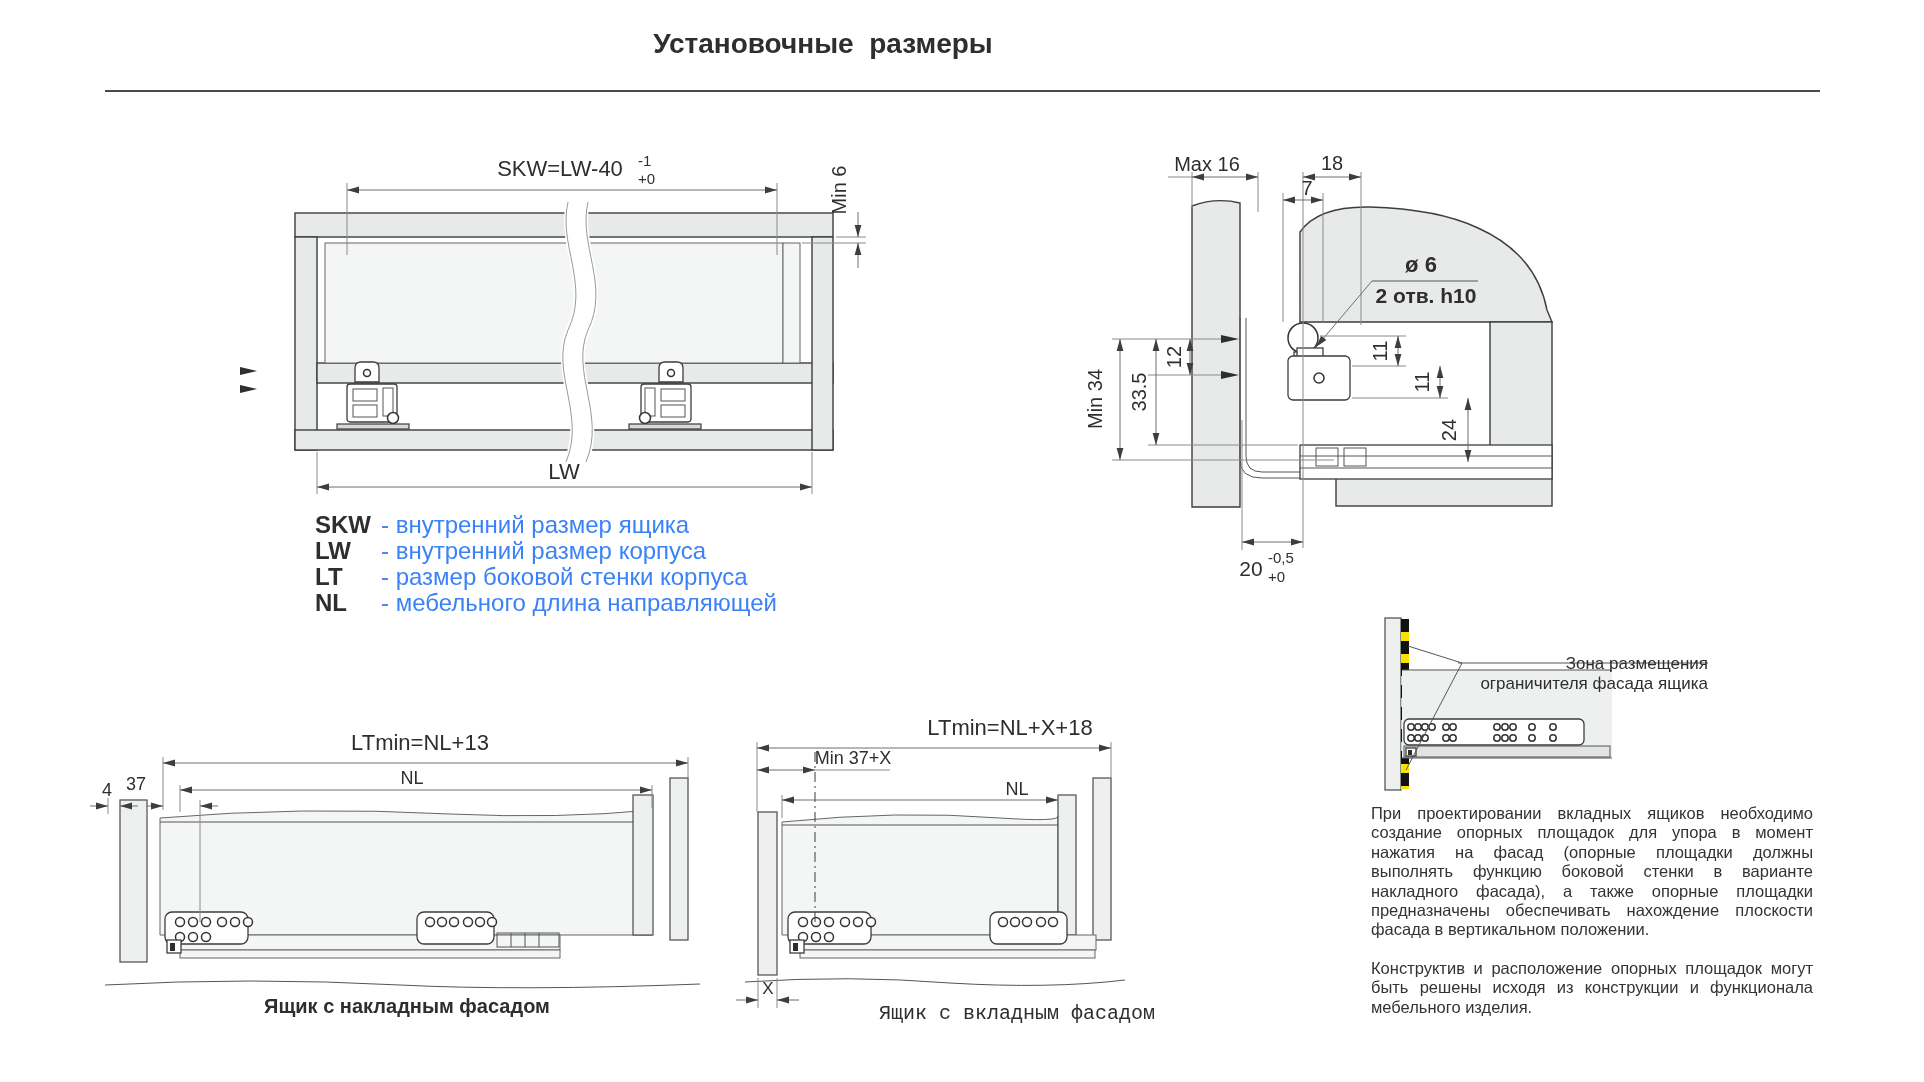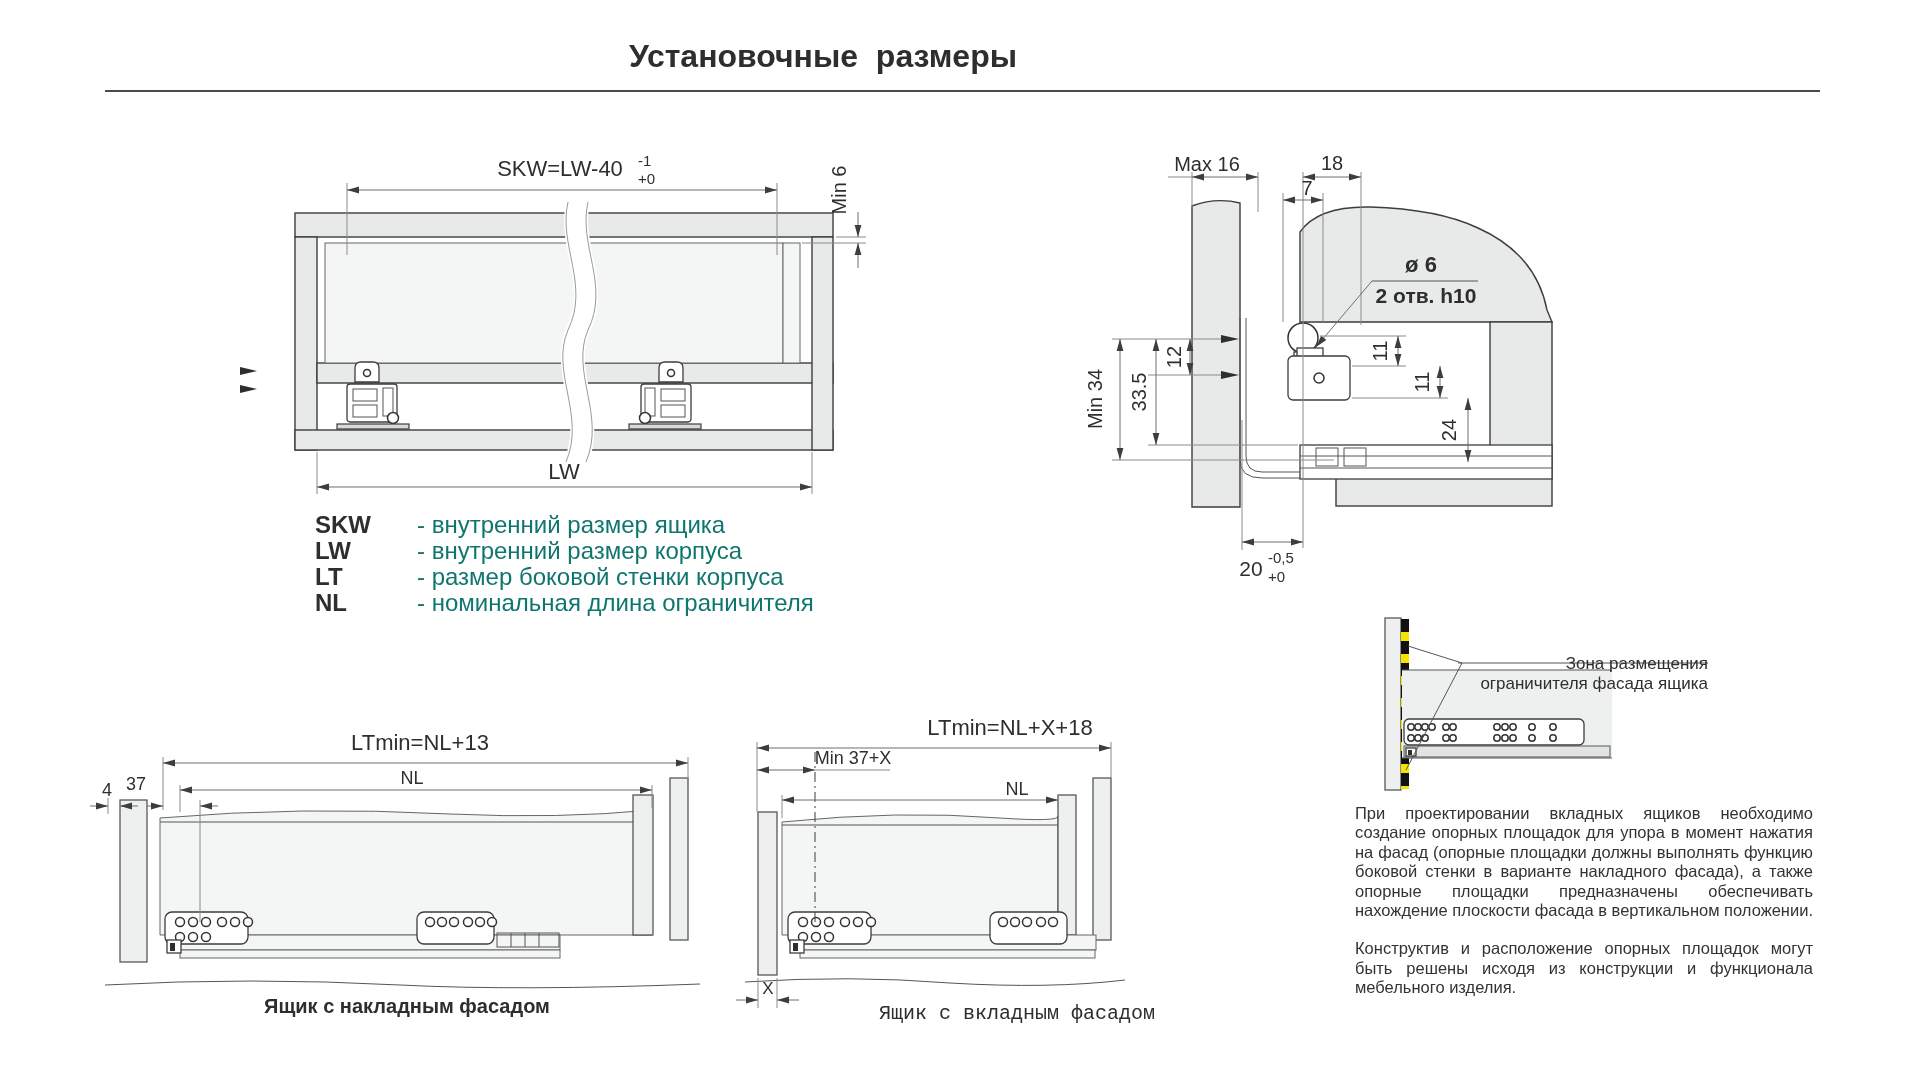--- a/index.html
+++ b/index.html
@@ -1,32 +1,32 @@
 <!DOCTYPE html>
 <html><head>
 <meta charset="utf-8">
 <style>
   html,body{margin:0;padding:0;background:#fff;}
   .page{position:relative;width:1924px;height:1082px;background:#fff;overflow:hidden;
         font-family:"Liberation Sans",sans-serif;color:#333;}
   .abs{position:absolute;}
-  .title{left:523px;top:38px;width:600px;text-align:center;font-size:32px;font-weight:bold;
+  .title{left:523px;top:28px;width:600px;text-align:center;font-size:28px;font-weight:bold;
          color:#2e2e2e;white-space:pre;}
   .rule{left:105px;top:90px;width:1715px;height:2px;background:#4a4a4a;}
   .legend{left:315px;top:512px;font-size:24px;}
   .legend-row{display:flex;line-height:26px;}
   .legend-term{width:66px;font-weight:bold;color:#2e2e2e;}
-  .legend-desc{color:#0f766e;margin-left:36px;}
+  .legend-desc{color:#3b82f6;}
   .caption{font-size:20px;text-align:center;color:#2e2e2e;width:320px;}
   .cap-left{left:247px;top:995px;font-weight:bold;}
   .cap-mid{left:857px;top:1002px;font-family:Liberation Mono, monospace;}
   .zone-label{left:1390px;top:618px;width:318px;text-align:right;font-size:17px;
               line-height:20px;color:#2e2e2e;margin-top:36px;}
   .notes{left:1355px;top:804px;width:458px;font-size:16.5px;line-height:19.4px;color:#333;}
-  .para{text-align:justify;margin:0 0 19px 0;}
+  .para{text-align:justify;margin:0 0 19px 16px;}
   svg{position:absolute;left:0;top:0;}
   svg text{font-family:"Liberation Sans",sans-serif;fill:#2e2e2e;}
   .t15{font-size:15px;}.t17{font-size:17px;}.t18{font-size:18px;}.t20{font-size:20px;}
   .t21{font-size:21px;}.t22{font-size:22px;}
   .b{font-weight:bold;}
   .ext{stroke:#8a8a8a;stroke-width:1;fill:none;}
   .dm{stroke:#6e6e6e;stroke-width:1;fill:none;marker-start:url(#arw);marker-end:url(#arw);}
   .ae{stroke:#6e6e6e;stroke-width:1;fill:none;marker-end:url(#arw);}
   .o2{stroke:#555;stroke-width:1;fill:none;}
   .g{fill:#e8eaea;stroke:#3d3d3d;stroke-width:1.4;}
@@ -336,21 +336,21 @@
     <div class="legend-row">
       <span class="legend-term">LW</span>
       <span class="legend-desc">- внутренний размер корпуса</span>
     </div>
     <div class="legend-row">
       <span class="legend-term">LT</span>
       <span class="legend-desc">- размер боковой стенки корпуса</span>
     </div>
     <div class="legend-row">
       <span class="legend-term">NL</span>
-      <span class="legend-desc">- номинальная длина ограничителя</span>
+      <span class="legend-desc">- мебельного длина направляющей</span>
     </div>
   </div>
 
   <div class="abs caption cap-left">Ящик с накладным фасадом</div>
   <div class="abs caption cap-mid">Ящик с вкладным фасадом</div>
 
   <div class="abs zone-label">
     <div>Зона размещения</div>
     <div>ограничителя фасада ящика</div>
   </div>

